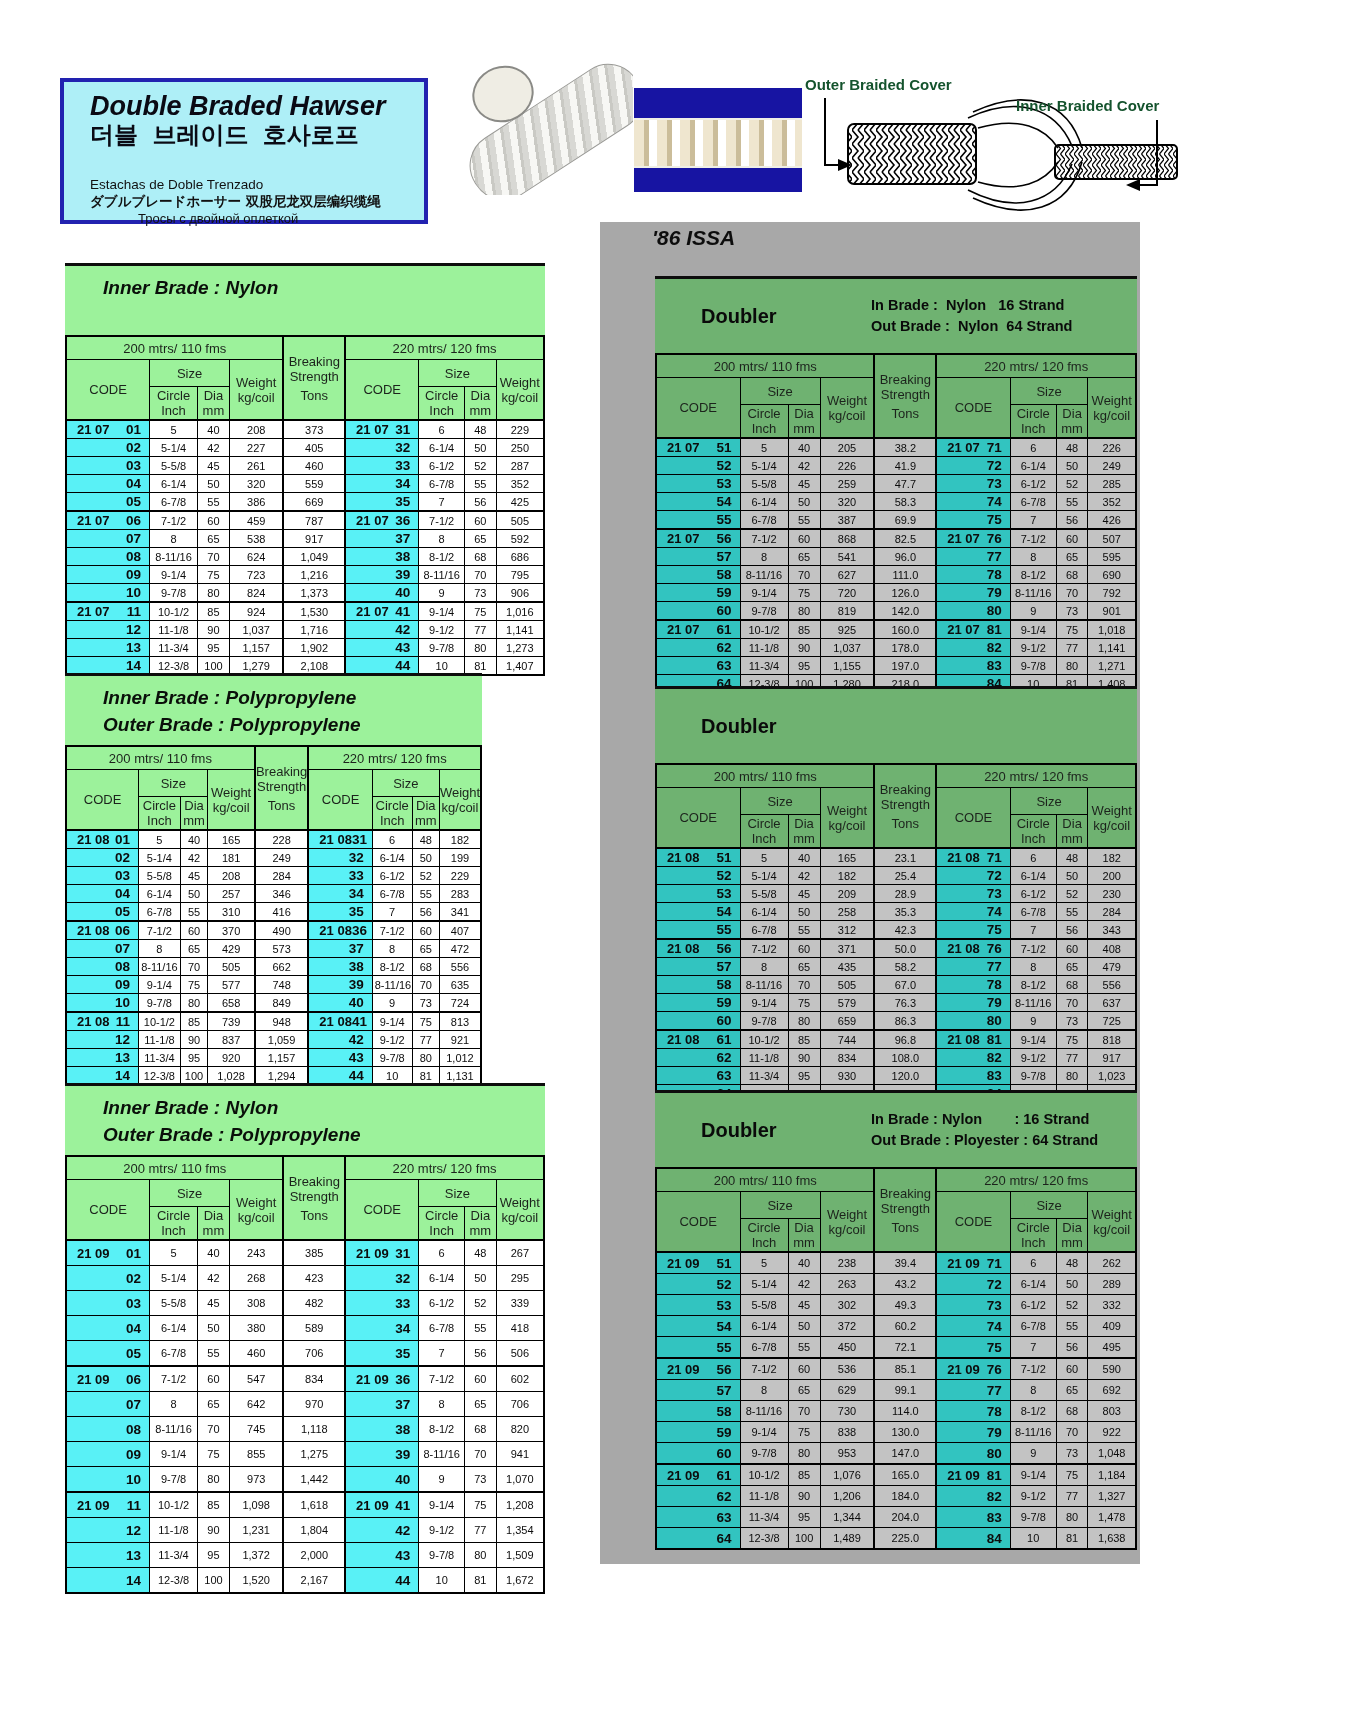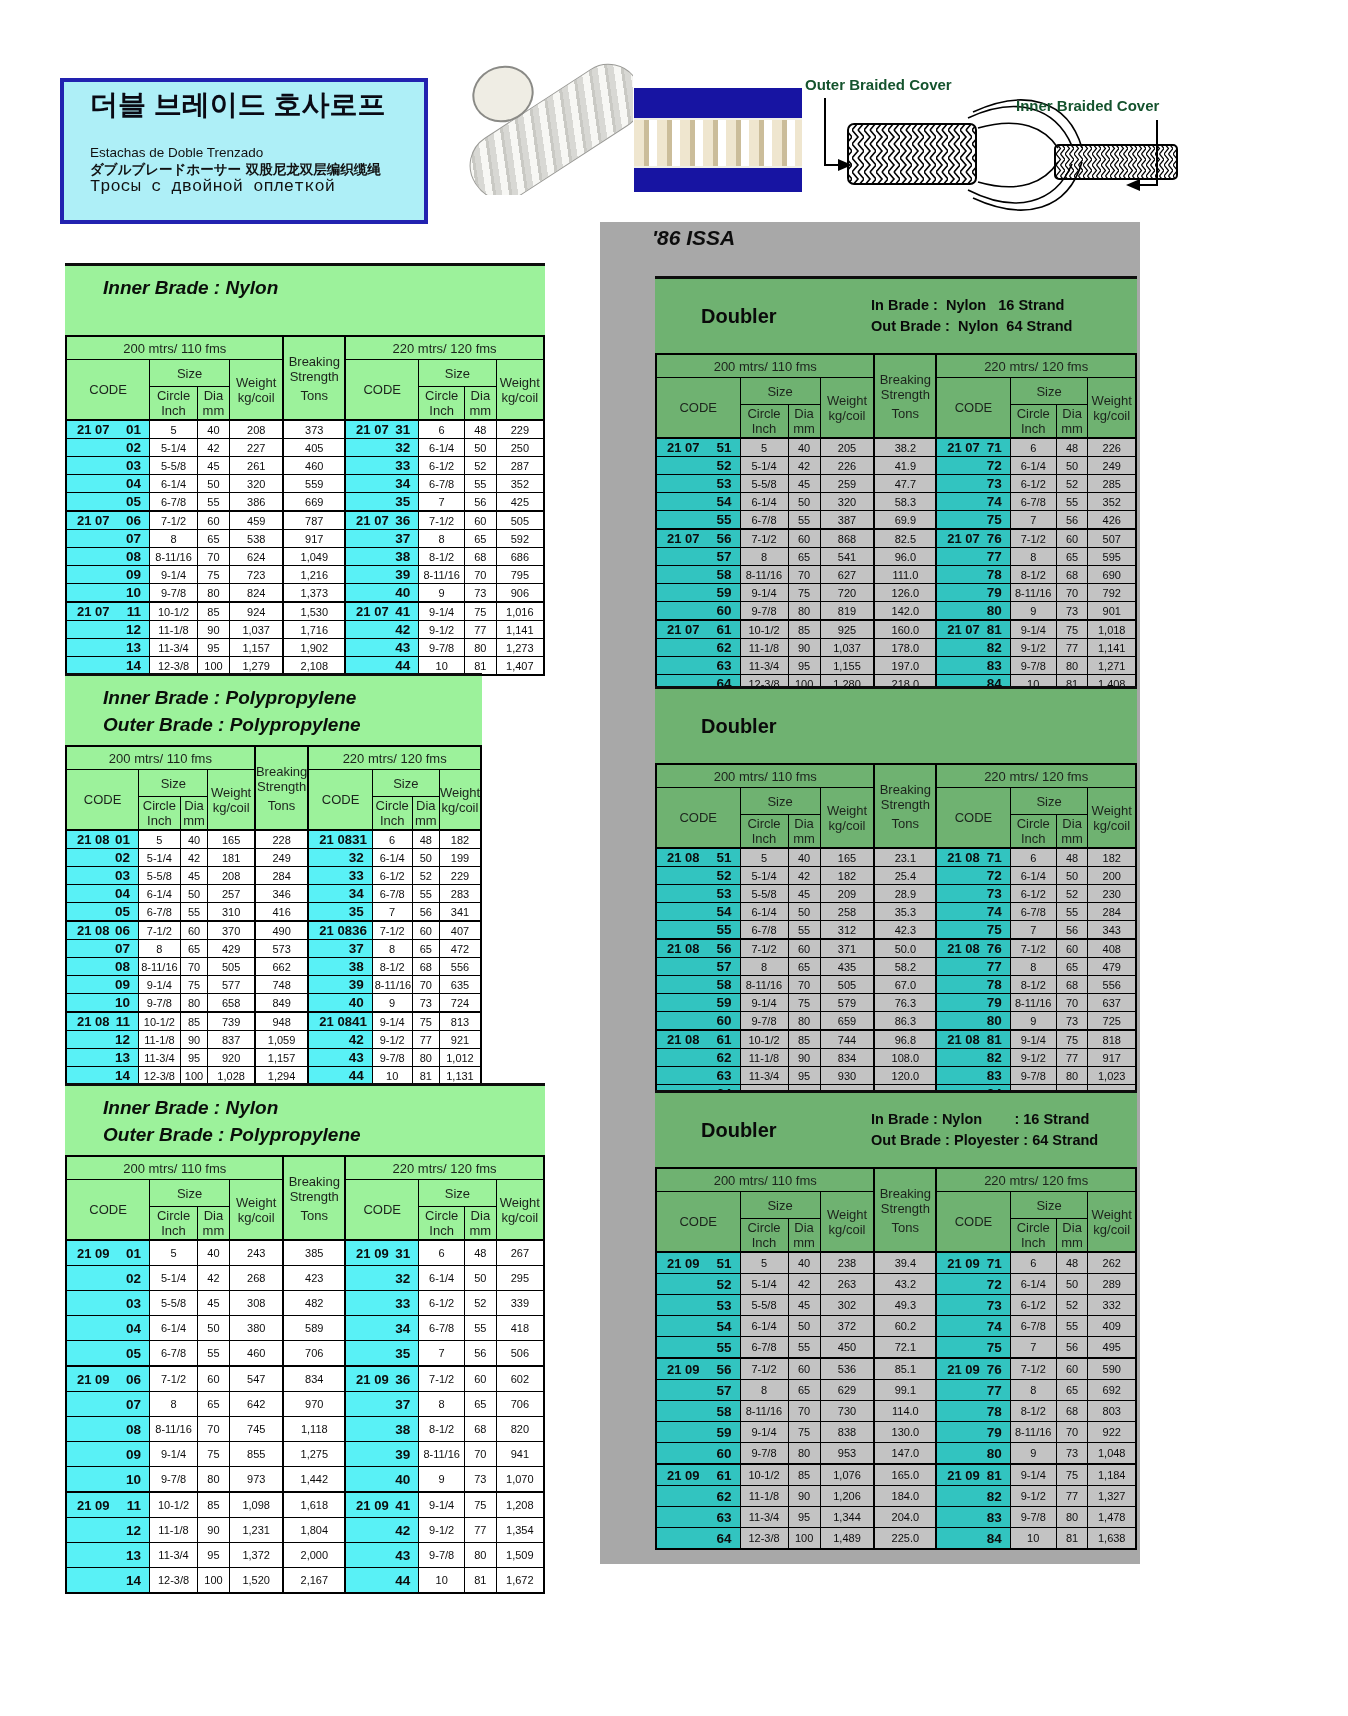--- a/index.html
+++ b/index.html
@@ -1,24 +1,24 @@
 <!DOCTYPE html>
 <html><head>
 <meta charset="utf-8">
 <style>
   html,body{margin:0;padding:0;background:#fff;}
   body{width:1348px;height:1716px;position:relative;font-family:"Liberation Sans",sans-serif;color:#111;}
 
   
   #title-box{position:absolute;left:60px;top:78px;width:368px;height:146px;background:#aeeff7;border:4px solid #2222b0;padding:8px 0 0 26px;box-sizing:border-box;}
   #title-box .l1{font-size:27px;font-weight:bold;font-style:italic;color:#0a0a14;line-height:32px;}
-  #title-box .l2{font-size:28px;font-weight:bold;color:#0a0a14;line-height:30px;font-family:Liberation Sans, sans-serif;}
+  #title-box .l2{font-size:24px;font-weight:bold;color:#0a0a14;line-height:30px;font-family:Liberation Mono, monospace;}
   #title-box .l3{font-size:13.5px;margin-top:24px;line-height:17px;}
   #title-box .l4{font-size:13.5px;font-weight:bold;line-height:17px;font-family:"DejaVu Sans",sans-serif;}
-  #title-box .l5{font-size:17px;line-height:17px;font-family:Liberation Mono, monospace;}
+  #title-box .l5{font-size:13px;line-height:17px;font-family:Liberation Sans, sans-serif;margin-left:48px;}
 
   
   #rope-photo{position:absolute;left:468px;top:50px;width:165px;height:145px;overflow:hidden;}
   #rope-photo .body{position:absolute;left:-8px;top:48px;width:190px;height:66px;transform:rotate(-33deg);border-radius:33px;
     background:repeating-linear-gradient(115deg,#d8d8d4 0 6px,#f7f7f4 6px 13px,#c9c9c4 13px 16px);border:1px solid #9a9a96;}
   #rope-photo .cap{position:absolute;left:4px;top:16px;width:58px;height:52px;border-radius:50%;background:#efede4;border:2px solid #8a8a86;transform:rotate(-20deg);}
   #rope-cross-photo{position:absolute;left:634px;top:88px;width:168px;height:104px;background:#1714a2;overflow:hidden;}
   #rope-cross-photo .strand{position:absolute;left:0;top:30px;width:100%;height:46px;
     background:repeating-linear-gradient(90deg,#efe6cf 0 10px,#cbbd9a 10px 15px,#ffffff 15px 23px);border-top:2px solid #efefe6;border-bottom:2px solid #efefe6;}
 
@@ -66,20 +66,21 @@
   .rh17 tbody td{height:17px;}
   .rh20 tbody td{height:20px;}
   .rh24 tbody td{height:24px;}
 </style>
 </head>
 <body>
 
 <div>
 
   <div id="title-box">
+    <div class="l1">Double Braded Hawser</div>
     <div class="l2">더블 브레이드 호사로프</div>
     <div class="l3">Estachas de Doble Trenzado</div>
     <div class="l4">ダブルブレードホーサー    双股尼龙双层编织缆绳</div>
     <div class="l5">Тросы с двойной оплеткой</div>
   </div>
 
   <div id="rope-photo">
     <div class="body"></div>
     <div class="cap"></div>
   </div>

